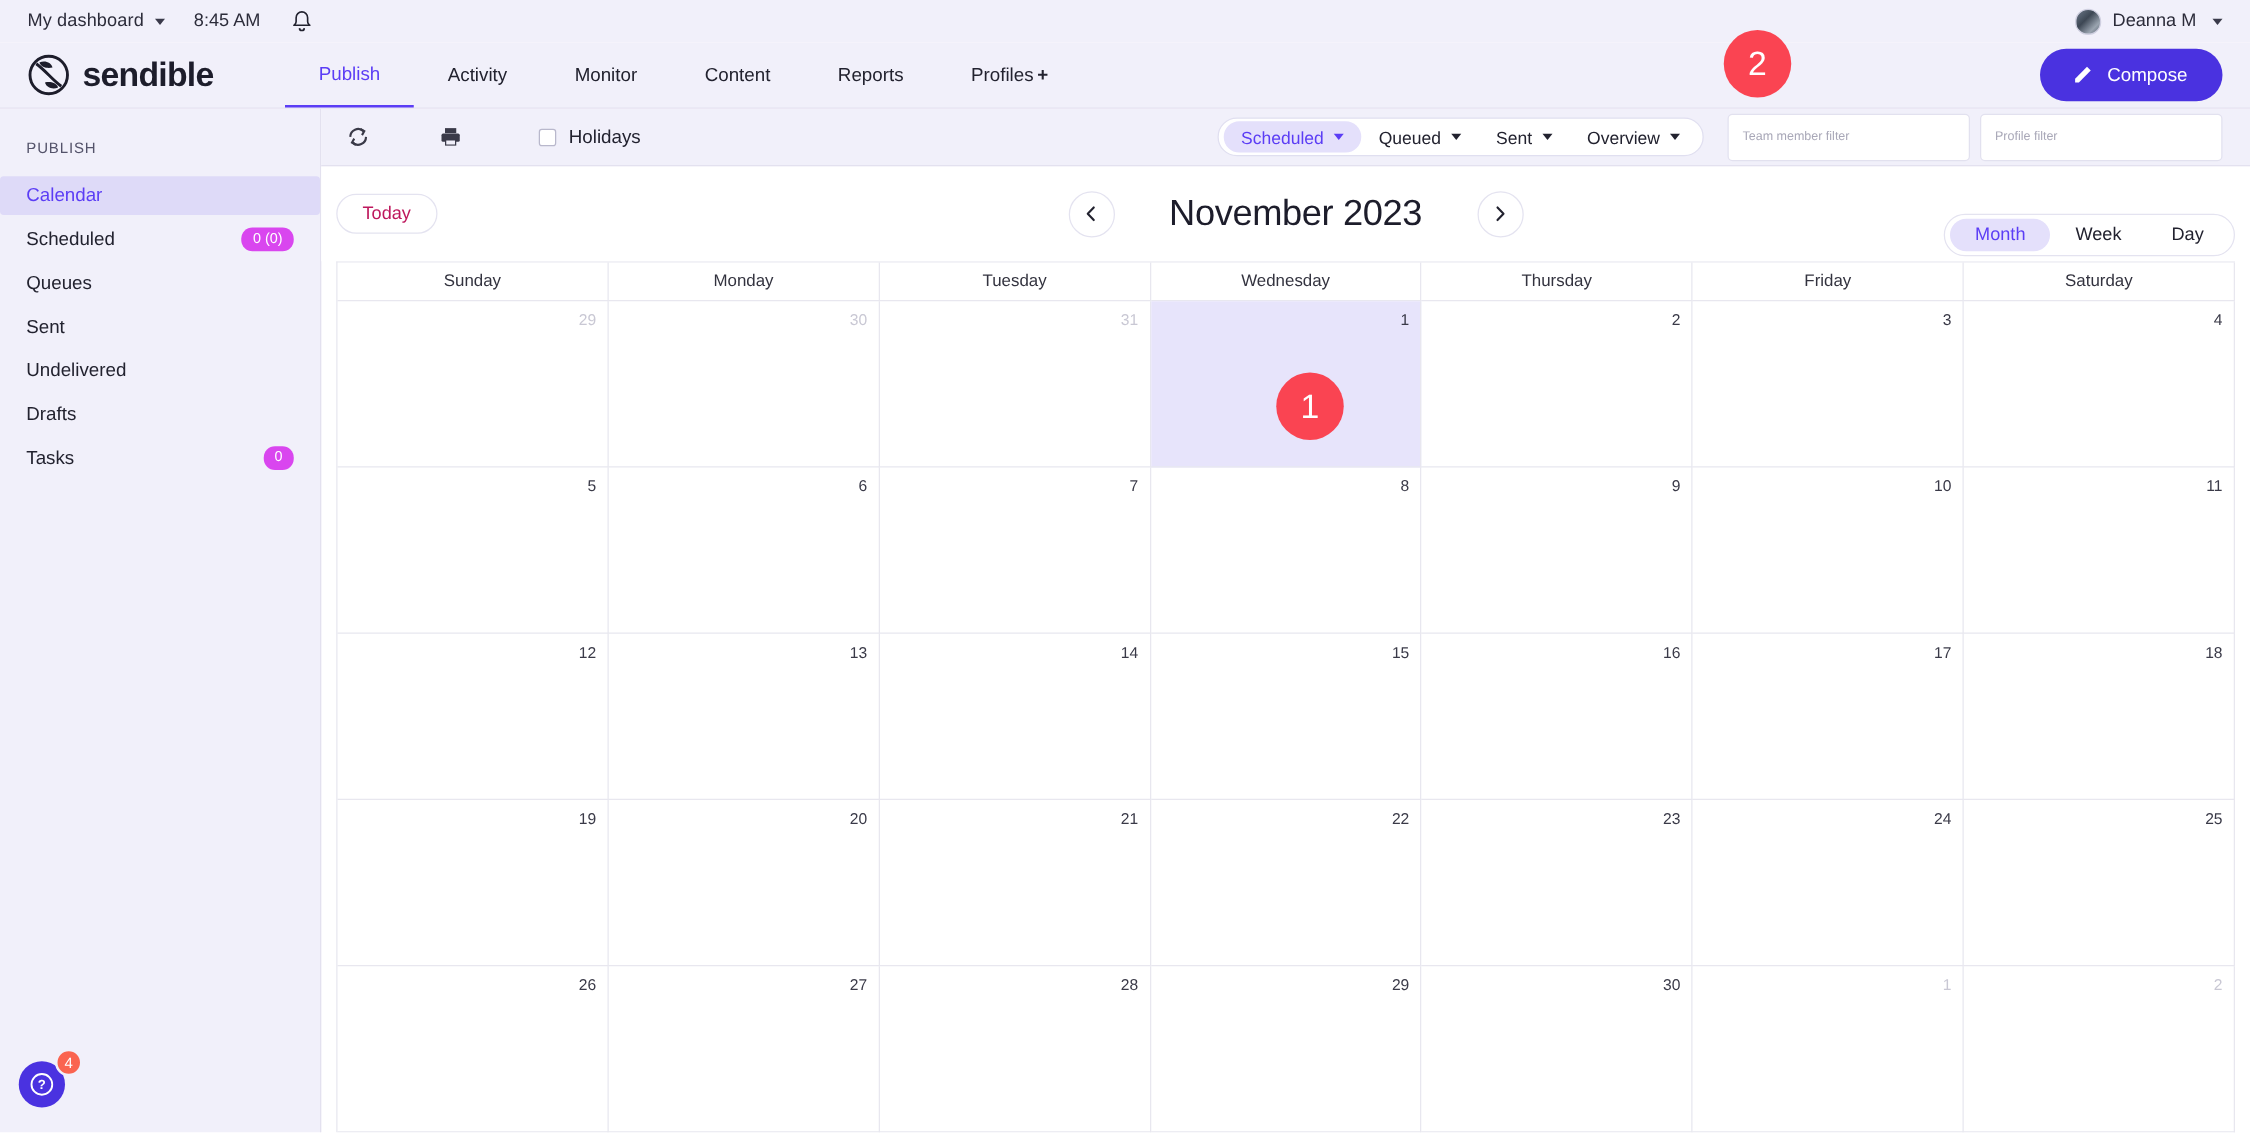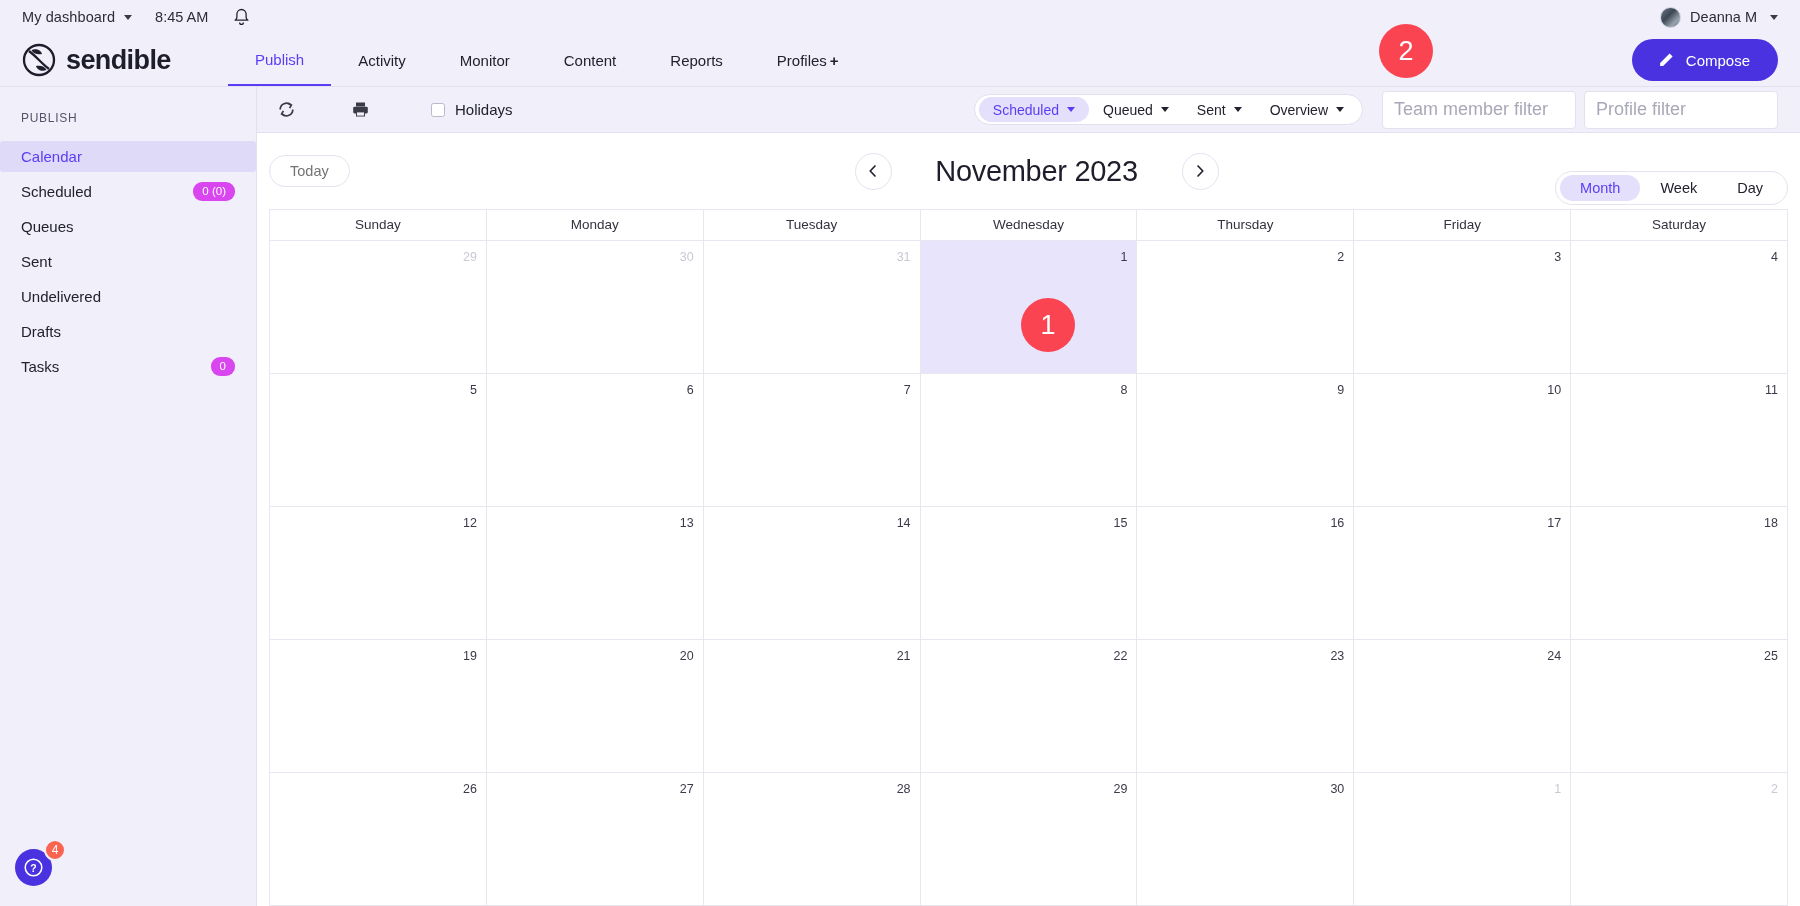--- a/index.html
+++ b/index.html
@@ -155,34 +155,34 @@
   }
   .pill.active { background: #e4e0fb; color: #5b3df5; }
   .pill .caret-sm {
     width: 0; height: 0;
     border-left: 4px solid transparent;
     border-right: 4px solid transparent;
     border-top: 5px solid currentColor;
   }
   .filter-input {
     width: 194px; height: 38px; border: 1px solid #e2e1ef; border-radius: 4px;
-    background: #fff; font-size: 18px; color: #a16207;
+    background: #fff; font-size: 10px; color: #a16207;
     padding: 0 11px; margin-left: 8px;
     font-family: "Liberation Sans", sans-serif;
   }
   .filter-input::placeholder { color: #a9a8b8; }
 
   
   .cal-head {
     height: 76px; display: flex; align-items: center;
     padding: 0 12px 0 12px; position: relative; background: #fff;
   }
   .today-btn {
     border: 1px solid #e4e3f0; background: #fff; border-radius: 18px;
-    height: 32px; padding: 0 20px; font-size: 14.5px; color: #737373;
+    height: 32px; padding: 0 20px; font-size: 14.5px; color: #be185d;
     cursor: pointer; font-family: "Liberation Sans", sans-serif;
   }
   .cal-center {
     position: absolute; left: 16px; right: 0; display: flex;
     align-items: center; justify-content: center; gap: 20px;
     pointer-events: none;
   }
   .nav-circle {
     width: 37px; height: 37px; border-radius: 50%; border: 1px solid #e4e3f0;
     background: #fff; display: flex; align-items: center; justify-content: center;

